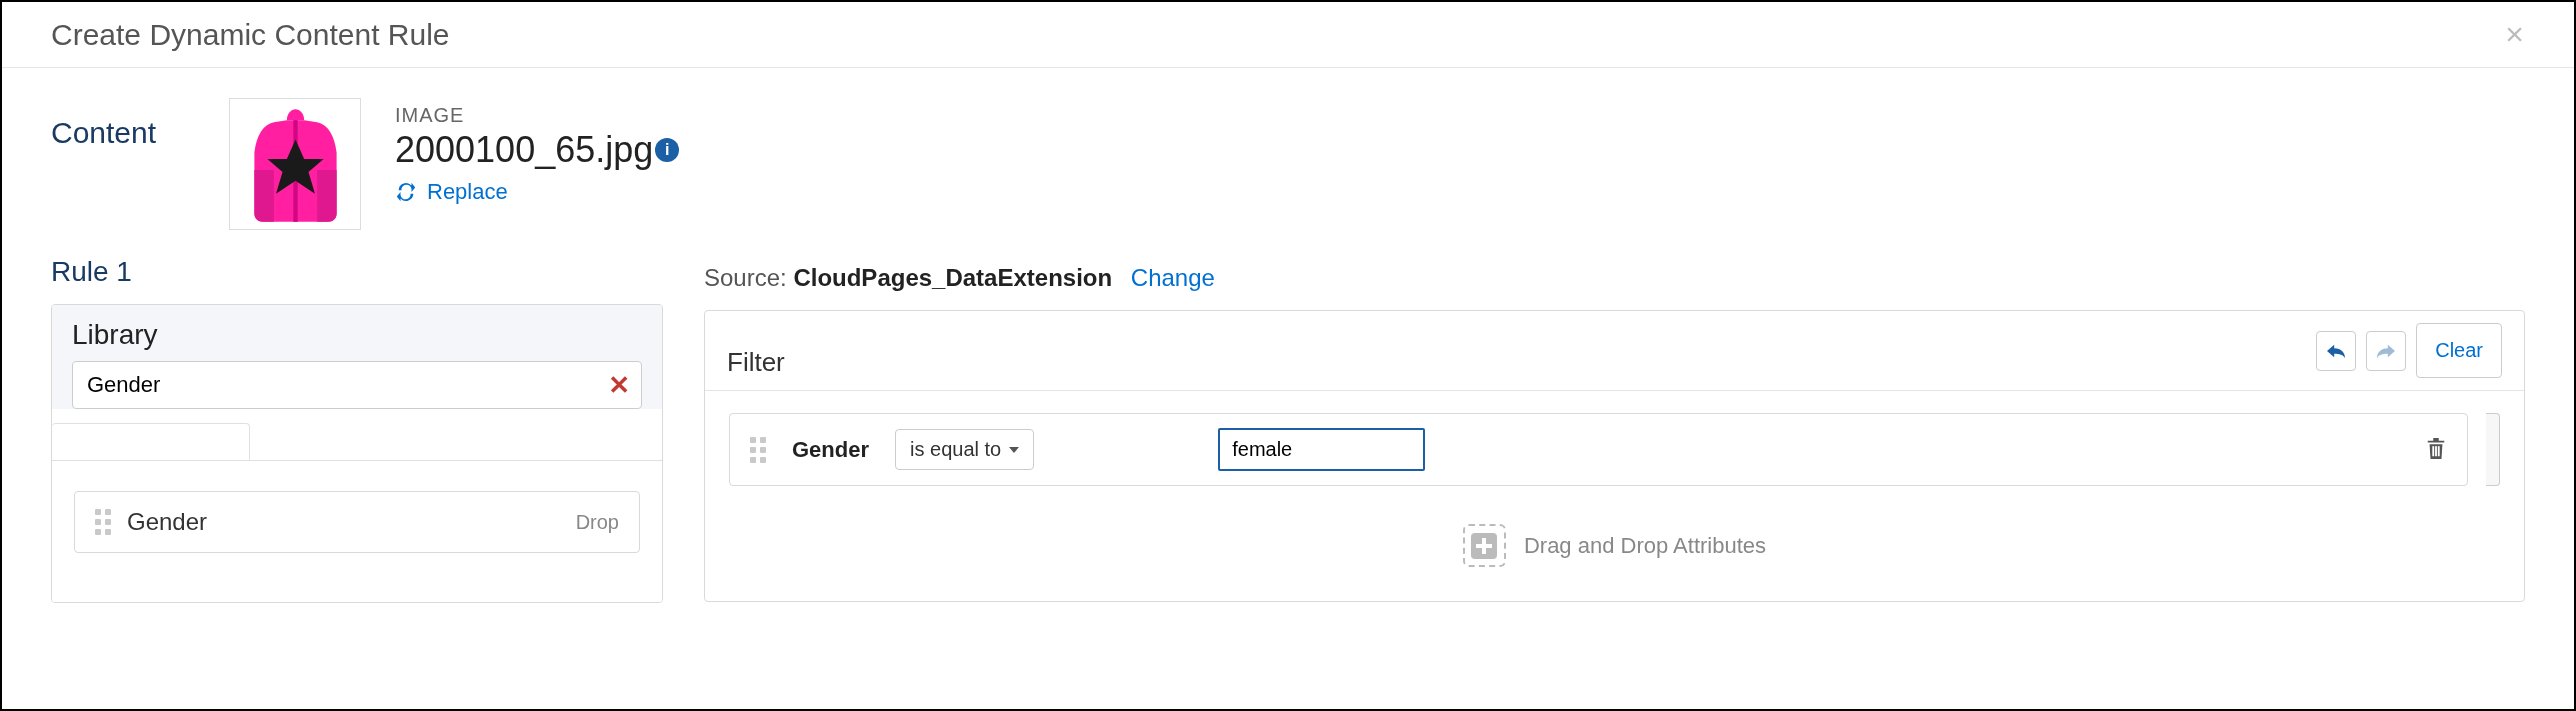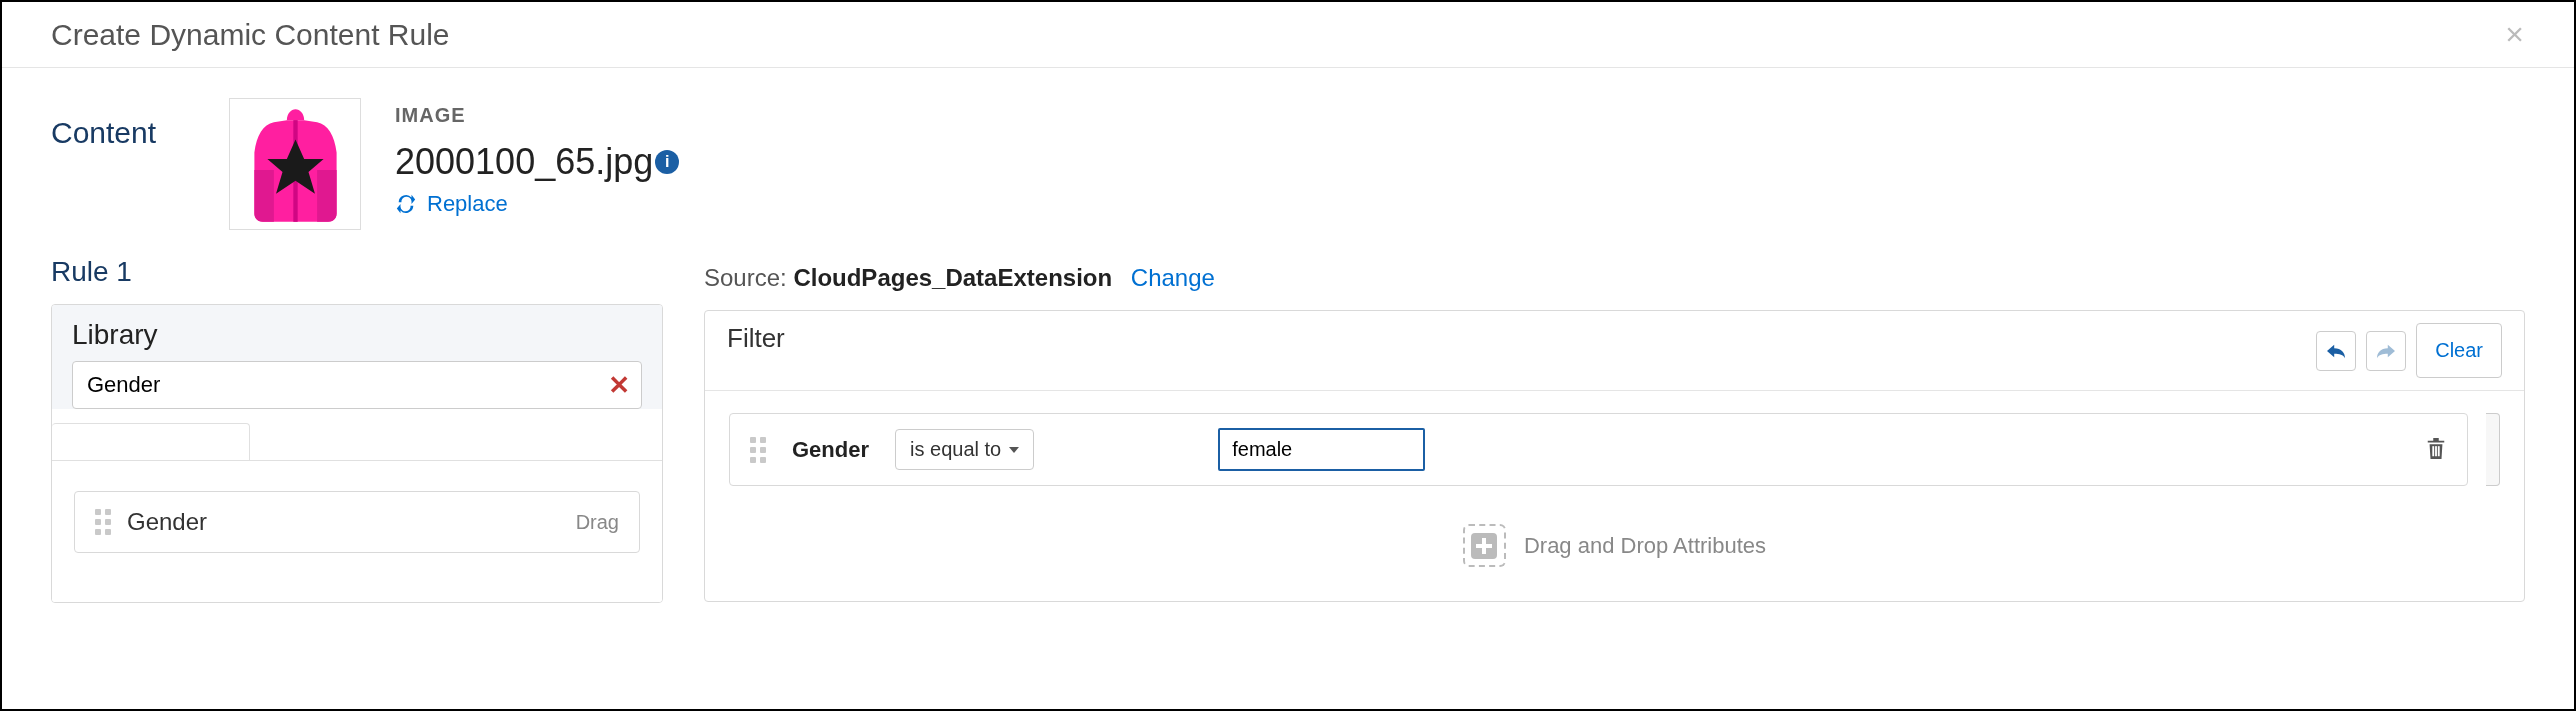--- a/index.html
+++ b/index.html
@@ -65,22 +65,21 @@
     align-items: center;
     justify-content: center;
     margin-right: 34px;
   }
   .thumb-svg { width: 109px; height: 119px; }
   .file-block { padding-top: 6px; }
   .file-type {
     font-size: 20px;
     letter-spacing: 1px;
     color: #666;
-    margin-bottom: 14px;
-    font-weight: bold;
+    margin-bottom: 2px;
   }
   .file-name {
     font-size: 36px;
     color: #222;
     font-weight: 400;
     display: flex;
     align-items: center;
     gap: 2px;
     margin-bottom: 8px;
   }
@@ -204,21 +203,21 @@
   .source-row b { color: #222; font-weight: 600; }
   .source-change { color: #0070d2; margin-left: 12px; cursor: pointer; }
 
   .filter-panel {
     border: 1px solid #d9d9d9;
     border-radius: 4px;
     overflow: visible;
   }
   .filter-head {
     display: flex;
-    align-items: flex-start;
+    align-items: flex-end;
     justify-content: space-between;
     padding: 12px 22px;
     border-bottom: 1px solid #e5e5e5;
   }
   .filter-title { font-size: 26px; color: #333; }
   .filter-actions { display: flex; gap: 10px; align-items: center; }
   .icon-btn {
     width: 40px; height: 40px;
     border: 1px solid #ccc;
     border-radius: 4px;
@@ -406,21 +405,21 @@
           <div class="attr-item">
             <div class="drag-dots">
               <span></span>
                 <span></span>
                 <span></span>
                 <span></span>
                 <span></span>
                 <span></span>
             </div>
             <div class="attr-label">Gender</div>
-            <div class="attr-type">Drag</div>
+            <div class="attr-type">Drop</div>
           </div>
         </div>
       </div>
     </div>
 
     <div class="right-col">
       <div class="source-row">
         <span>Source:</span>
         <b>CloudPages_DataExtension</b>
         <span class="source-change">Change</span>

